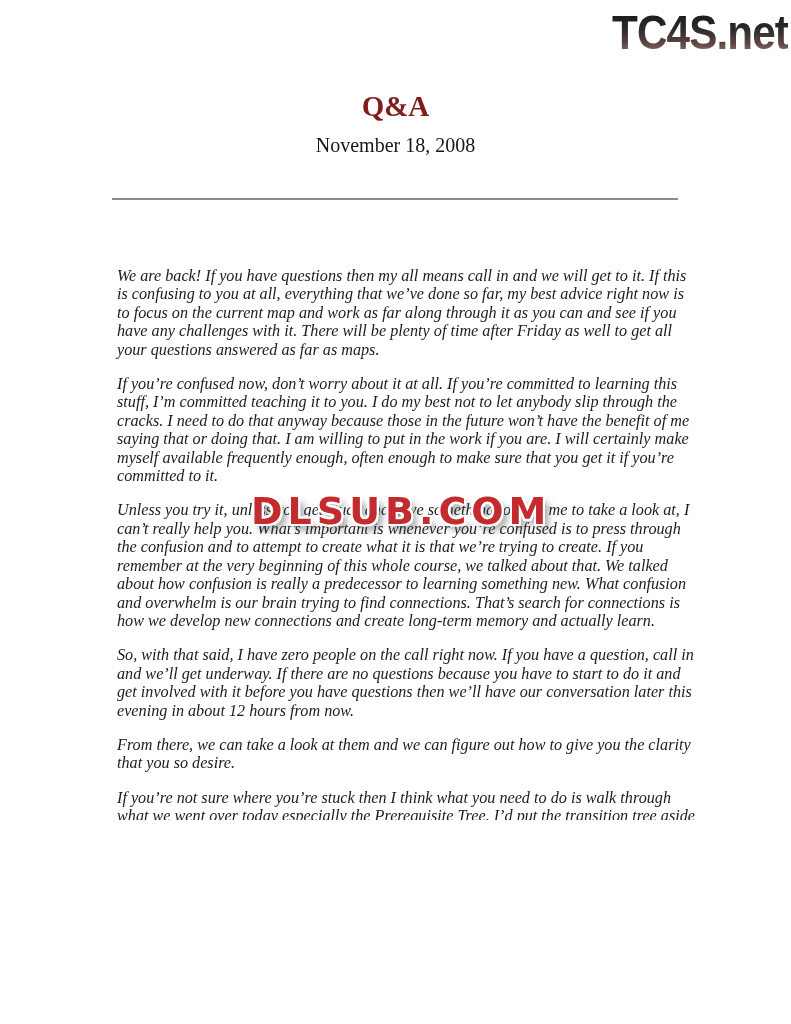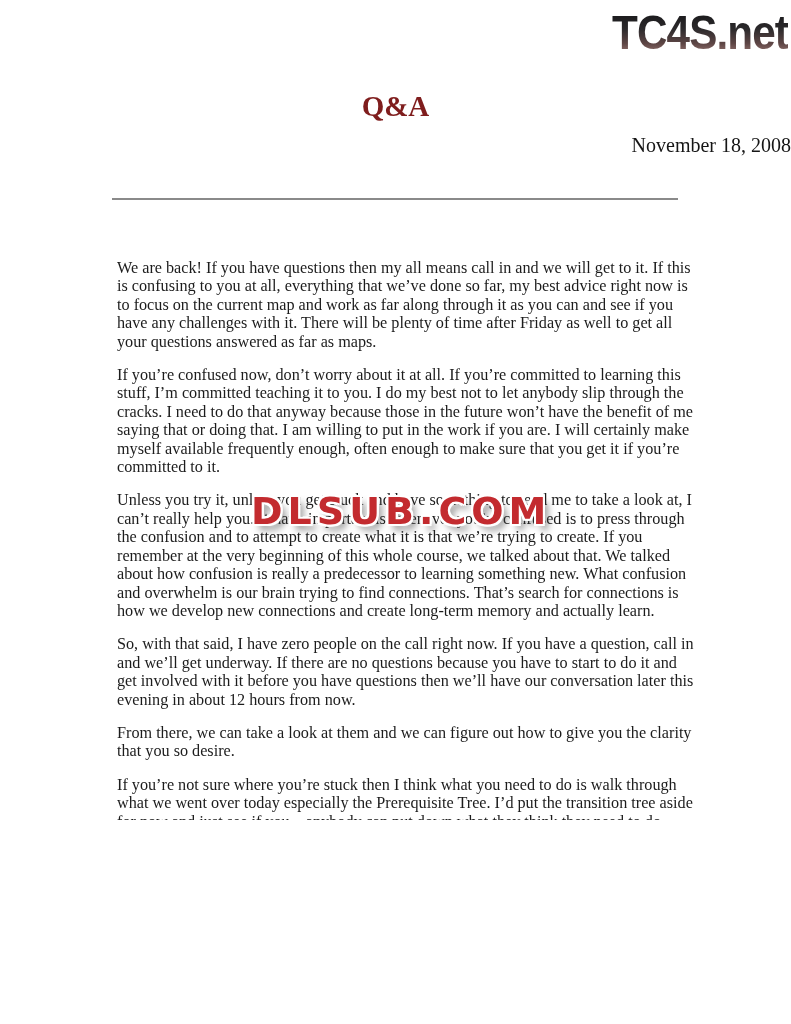--- a/index.html
+++ b/index.html
@@ -25,39 +25,40 @@
   }
 
   .doc-title {
     position:absolute; top:92px; left:0; width:100%;
     text-align:center; margin:0;
     font-size:29px; line-height:29px; font-weight:bold;
     color:#7f1d1d;
   }
   .doc-date {
     position:absolute; top:133px; left:0; width:100%;
-    text-align:right;
+    text-align:center;
     font-size:20px; line-height:24px;
     color:#161616;
   }
 
   .rule {
     position:absolute; top:198px; left:112px;
     width:566px; height:2px;
     background:#8a8a8a; border:none; margin:0; padding:0;
   }
 
   .body-text {
     position:absolute; top:251px; left:117px; width:645px;
     font-size:16.2px; line-height:18.4px;
     color:#1c1c1c;
   }
   .body-text p {
-    margin:8px 0 15px 0;
+    margin:16px 0 15px 0;
     white-space:pre-line;
+    font-style:italic;
   }
 
   
   .watermark {
     position:absolute; left:251px; top:492px;
     font-family:"DejaVu Sans", sans-serif;
     font-weight:bold; font-size:38px; line-height:1;
     letter-spacing:5px;
     color:#c32b2f;
     text-shadow:

